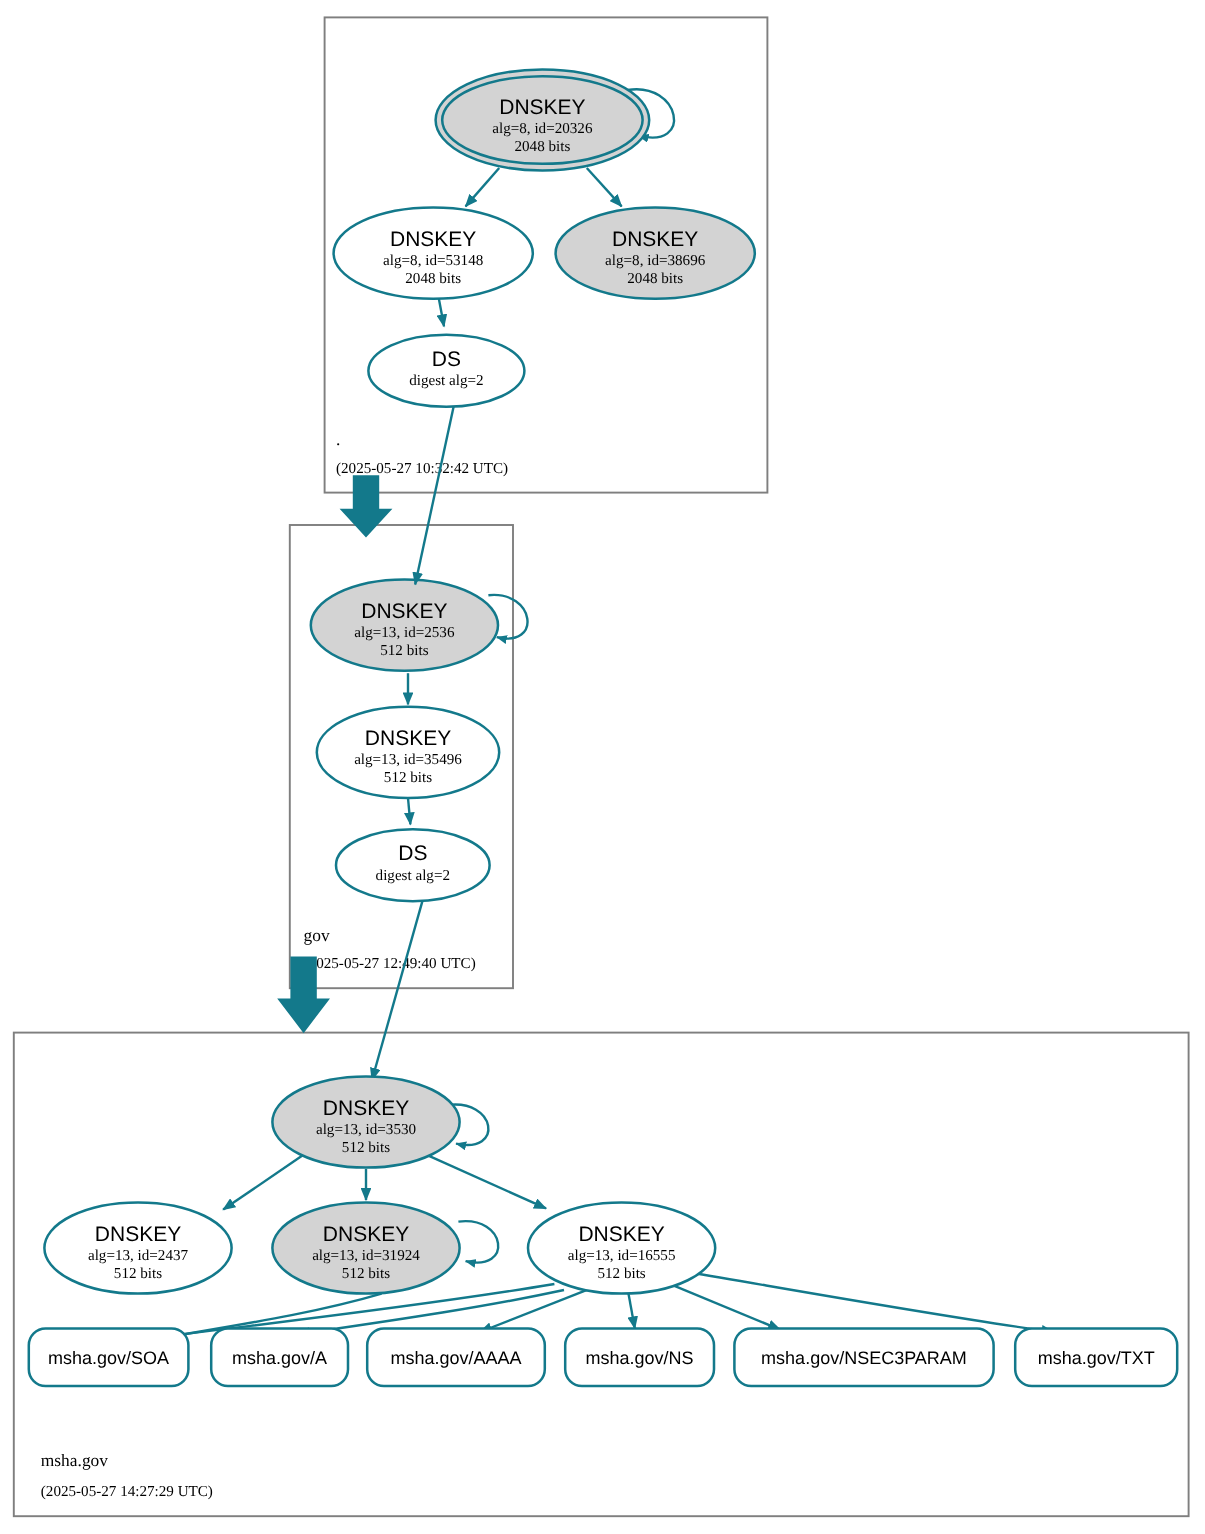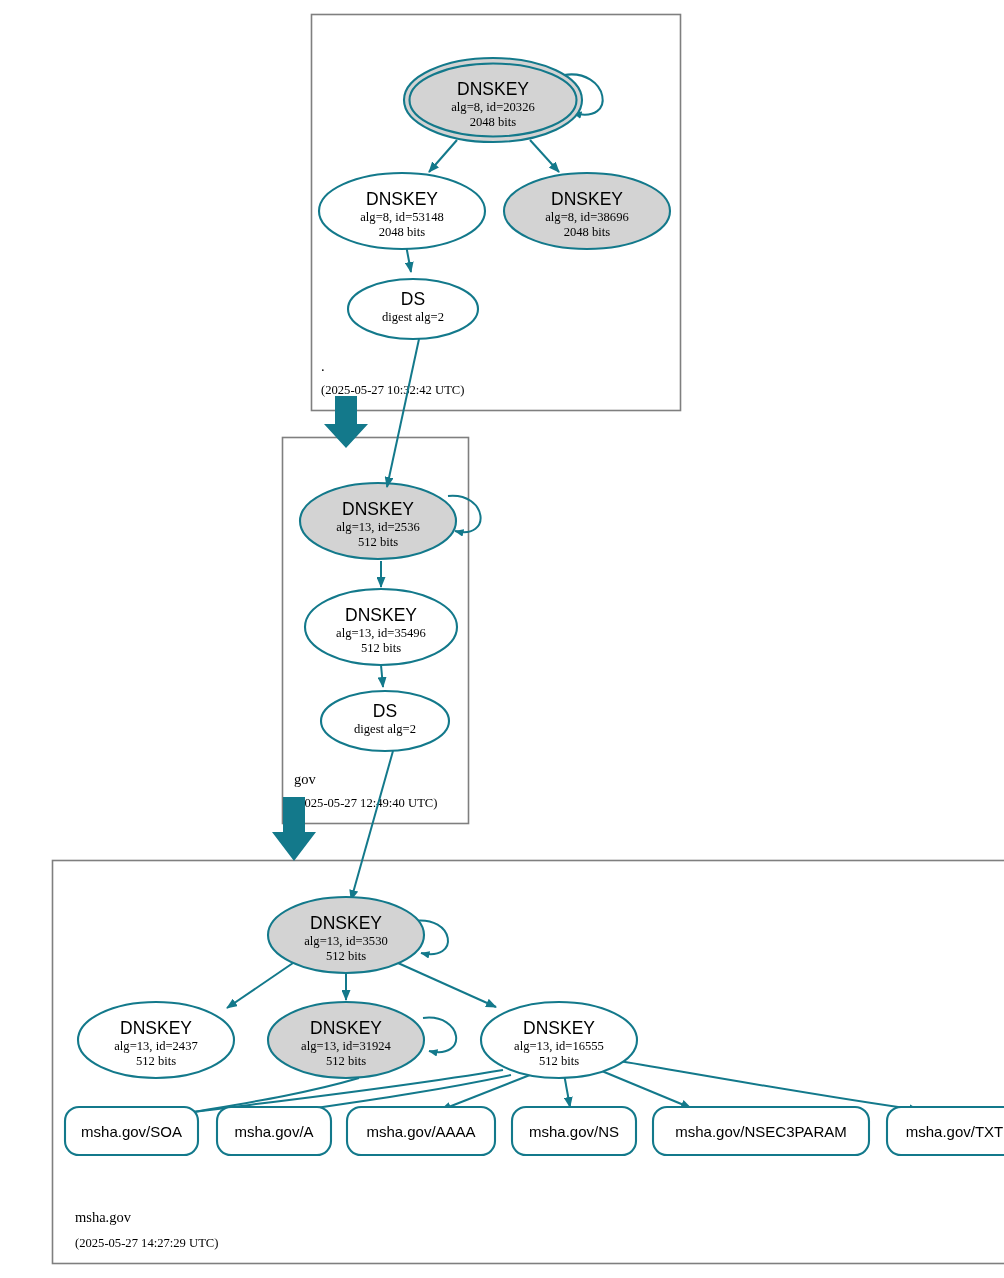--- a/index.html
+++ b/index.html
@@ -1,17 +1,17 @@
 <!DOCTYPE html>
 <html><head>
 <meta charset="utf-8">
 <style>
   html,body{margin:0;padding:0;background:#ffffff;}
   body{width:1004px;height:1278px;font-family:"Liberation Sans",sans-serif;overflow:hidden;}
-  #stage{position:relative;width:832px;height:1278px;padding-left:41px;}
+  #stage{position:relative;width:832px;height:1278px;}
   svg{display:block;}
   .zone-box{fill:#ffffff;stroke:#7f7f7f;stroke-width:1.6;}
   .node-ell{stroke:#13798b;stroke-width:2.1;}
   .fill-grey{fill:#d3d3d3;}
   .fill-white{fill:#ffffff;}
   .rr-box{fill:#ffffff;stroke:#13798b;stroke-width:2.1;}
   .edge{fill:none;stroke:#13798b;stroke-width:2;}
   .deleg{fill:#13798b;stroke:none;}
   .t-title{font-family:"Liberation Sans",sans-serif;font-size:17.5px;fill:#000;text-anchor:middle;}
   .t-sub{font-family:"Liberation Serif",serif;font-size:12.6px;fill:#000;text-anchor:middle;}

